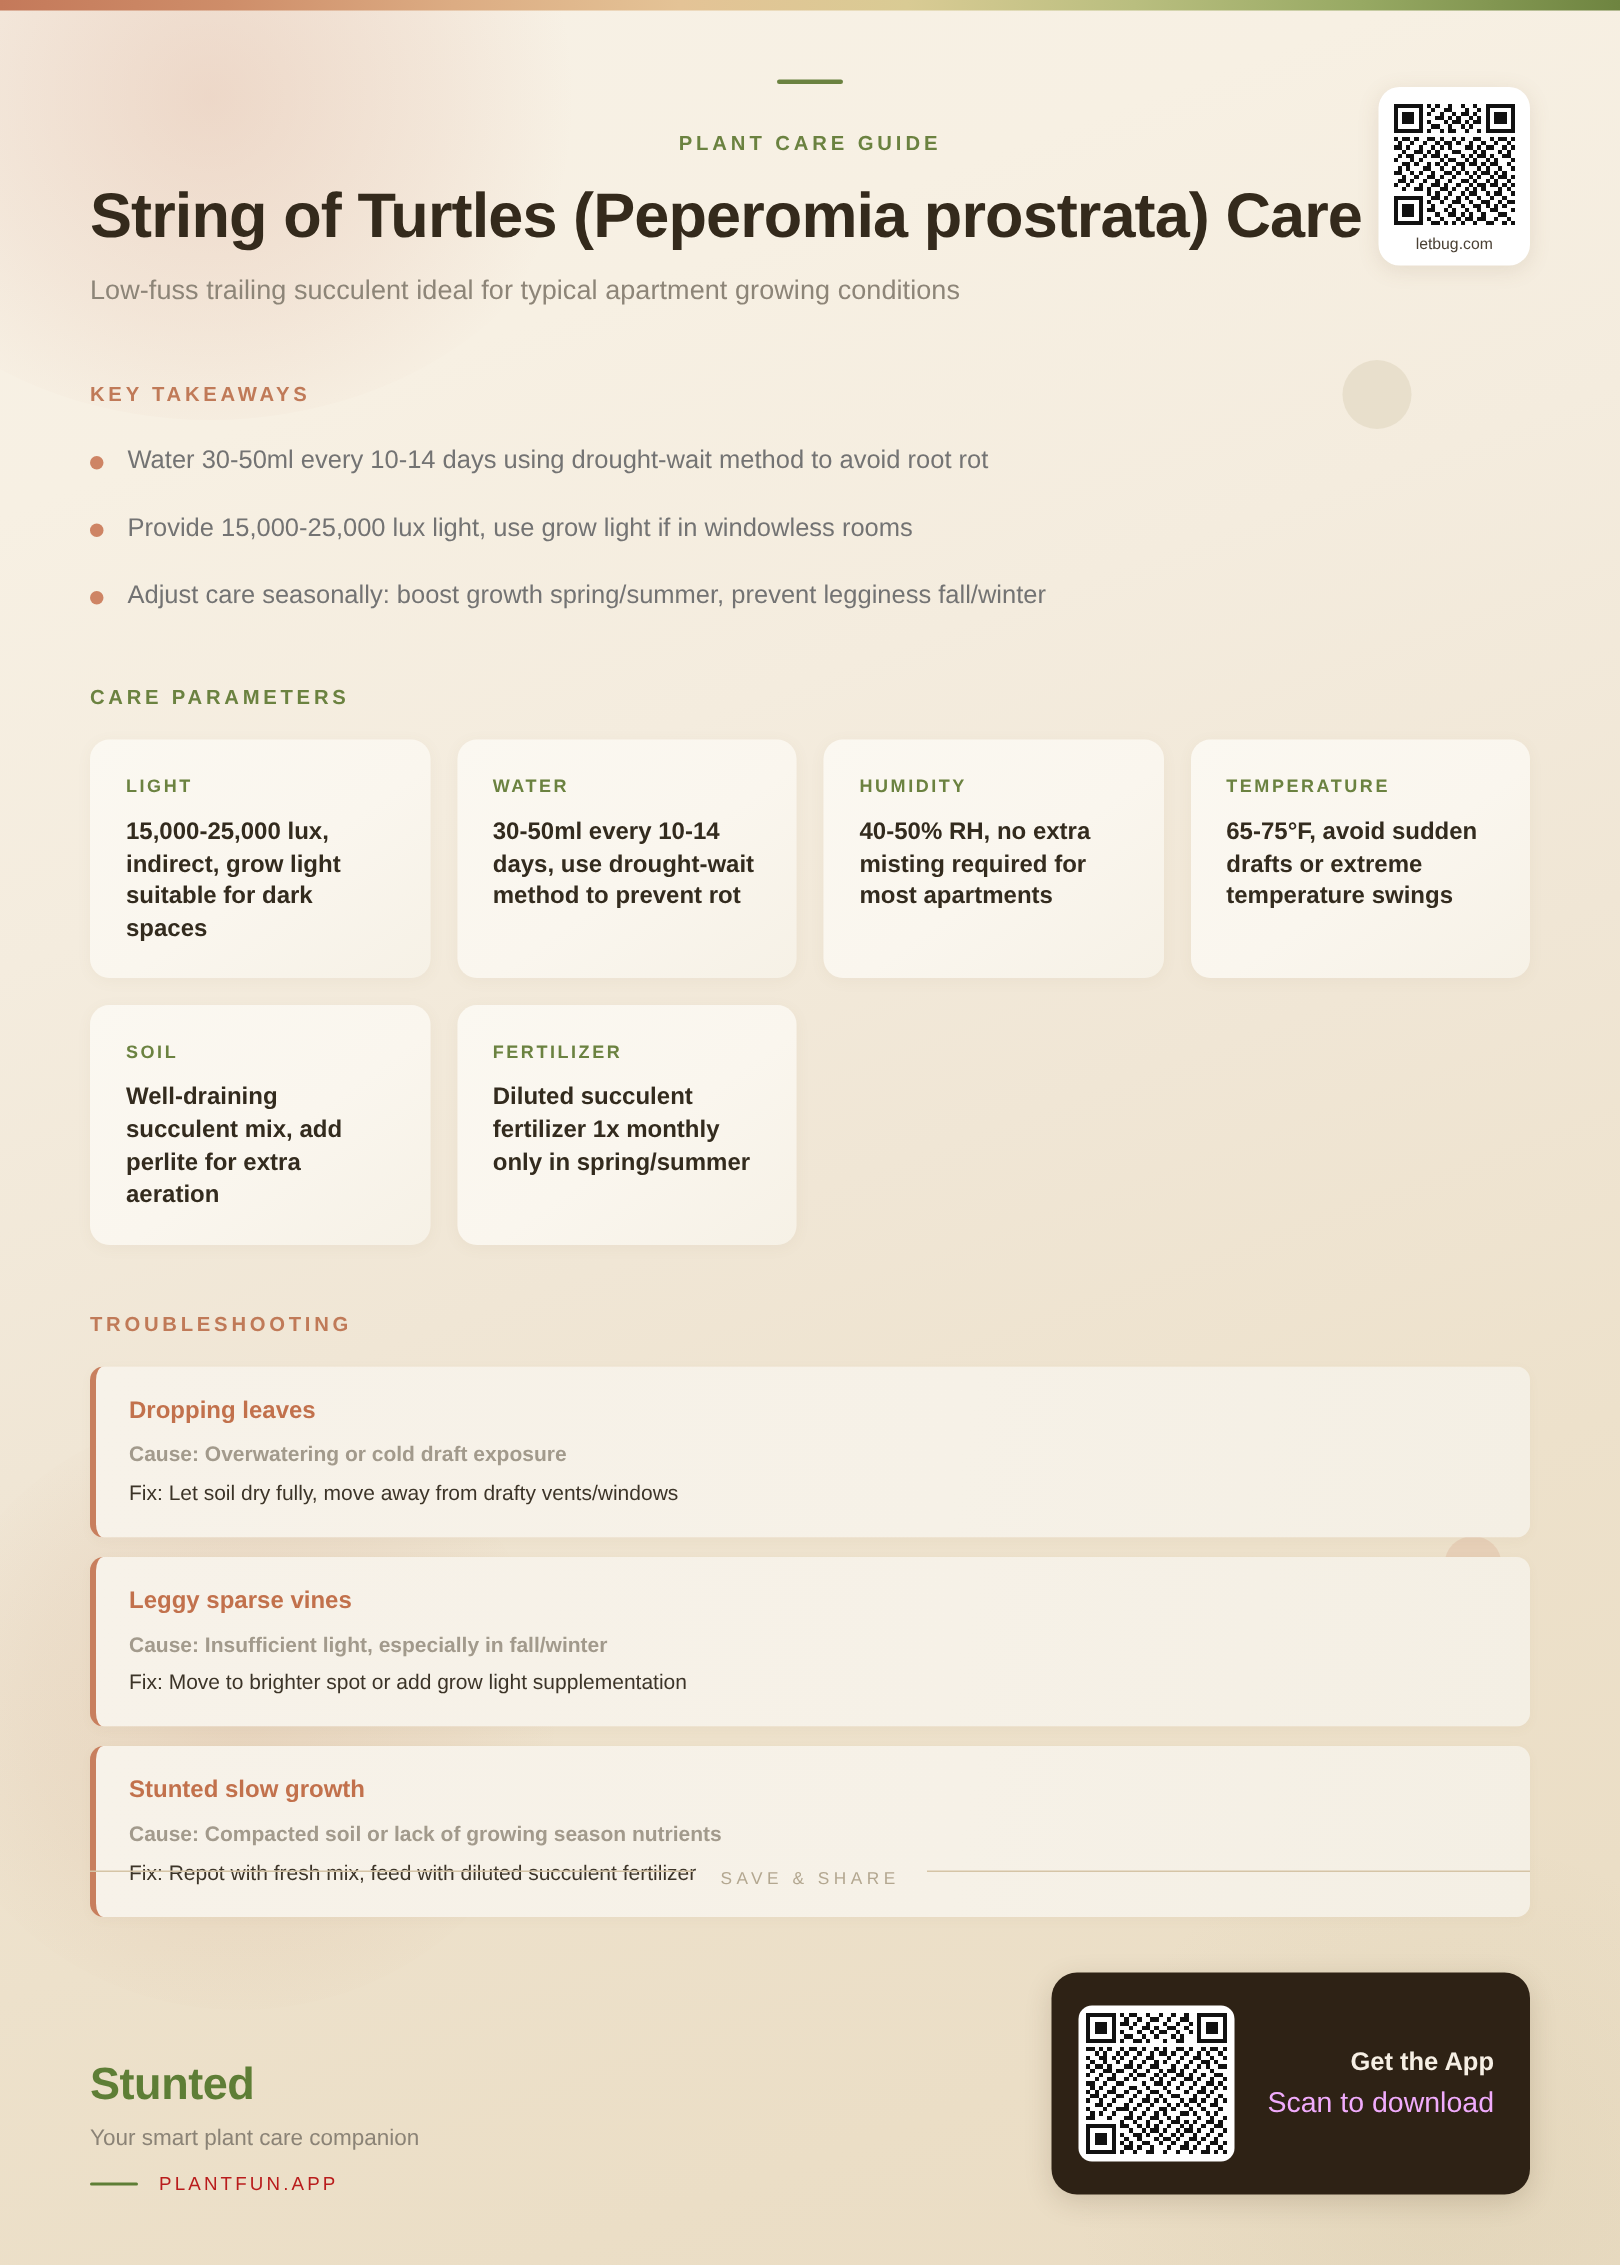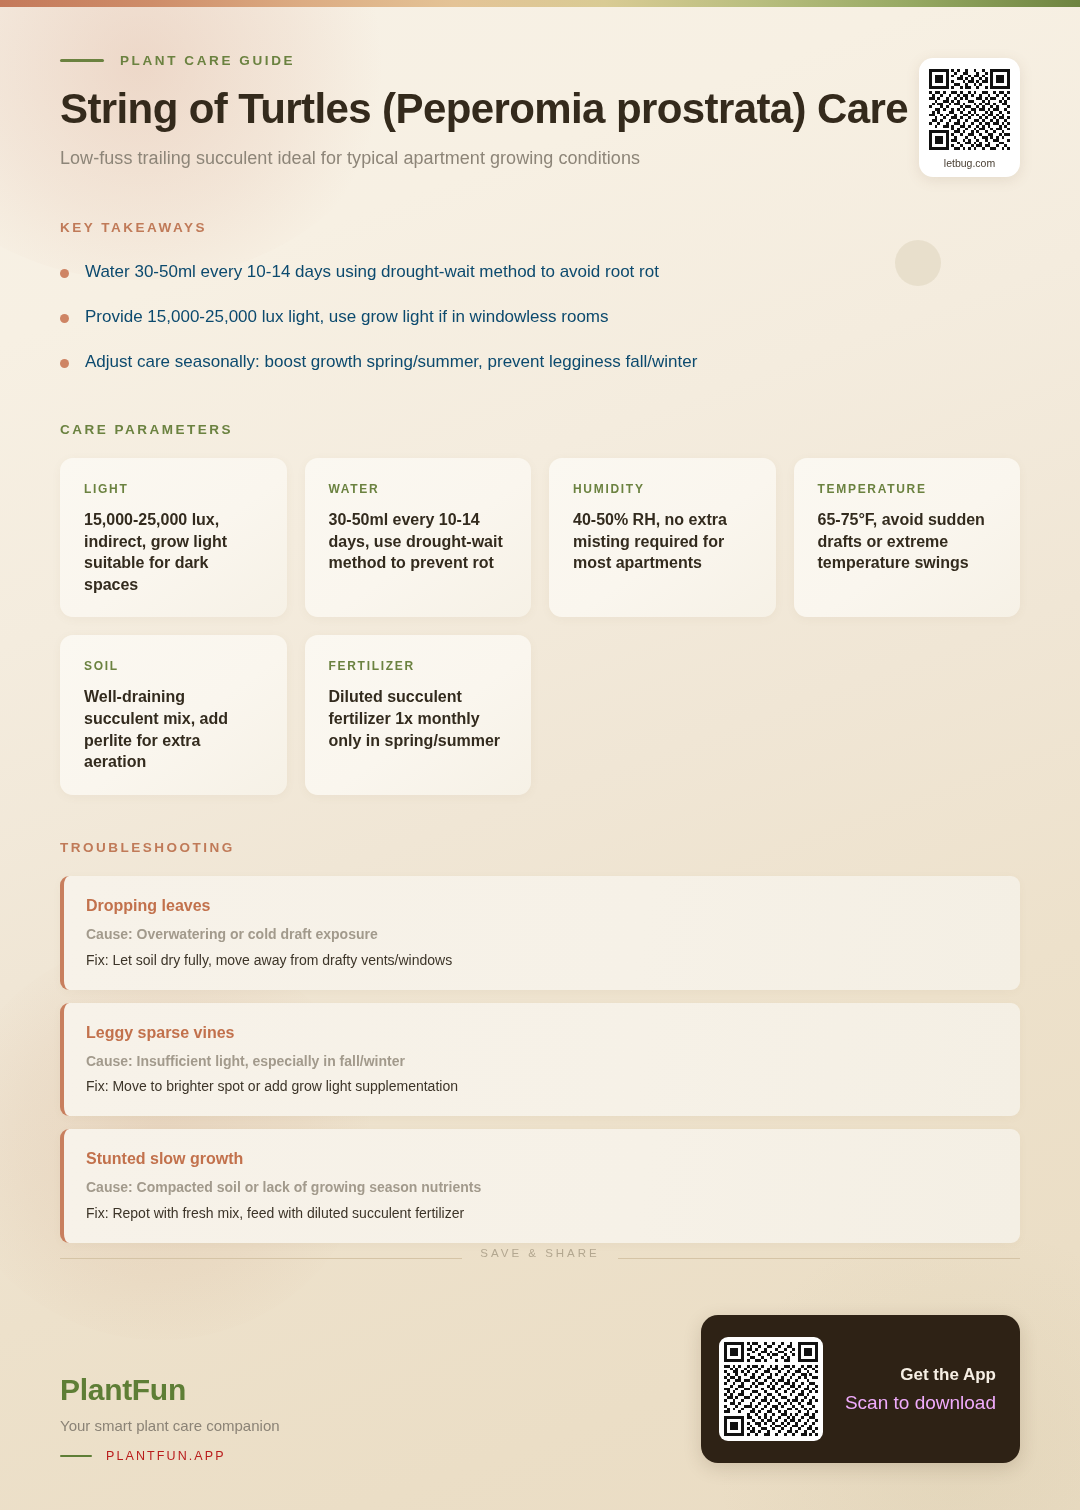--- a/index.html
+++ b/index.html
@@ -100,22 +100,23 @@
     z-index: 3;
     padding: 0 60px;
   }
 
   
   .header { position: relative; padding-top: 53px; }
 
   .eyebrow-row {
     display: flex;
     align-items: center;
-    gap: 16px;
+    gap: 32px;
     margin-bottom: 18px;
+    flex-direction: column;
   }
   .eyebrow-dash {
     width: 44px; height: 3px;
     background: #6B8240;
     border-radius: 2px;
     flex: none;
   }
   .eyebrow-text {
     font-size: 13.5px;
     font-weight: 700;
@@ -183,21 +184,21 @@
   .takeaway-item:last-child { margin-bottom: 0; }
   .takeaway-bullet {
     width: 9px; height: 9px;
     border-radius: 50%;
     background: #CE8464;
     flex: none;
     margin-top: 8px;
   }
   .takeaway-text {
     font-size: 17px;
-    color: #0c4a6e;
+    color: #737373;
     line-height: 1.35;
   }
 
   
   .care { margin-top: 48px; }
   .care .section-label { margin-bottom: 21px; }
 
   .care-grid {
     display: grid;
     grid-template-columns: repeat(4, 1fr);
@@ -265,21 +266,21 @@
   .footer {
     position: absolute;
     left: 0; right: 0;
     bottom: 0;
     padding: 0 60px 47px;
     z-index: 4;
   }
 
   .footer-divider {
     display: flex;
-    align-items: flex-end;
+    align-items: flex-start;
     gap: 18px;
     margin-bottom: 56px;
   }
   .footer-divider .line {
     height: 1px;
     background: #D5C4A6;
     flex: 1;
   }
   .footer-divider .label {
     font-size: 11.5px;
@@ -702,21 +703,21 @@
 
   <div class="footer-divider">
     <span class="line"></span>
     <span class="label">SAVE &amp; SHARE</span>
     <span class="line"></span>
   </div>
 
   <div class="footer-main">
 
     <div class="brand-block">
-      <div class="brand-name">PlantFun</div>
+      <div class="brand-name">Stunted</div>
       <div class="brand-tagline">Your smart plant care companion</div>
       <div class="brand-url-row">
         <span class="brand-url-dash"></span>
         <span class="brand-url">PLANTFUN.APP</span>
       </div>
     </div>
 
     <div class="app-cta">
       <div class="qr-wrap">
         <svg class="qr-img" viewBox="0 0 33 33" shape-rendering="crispEdges">

